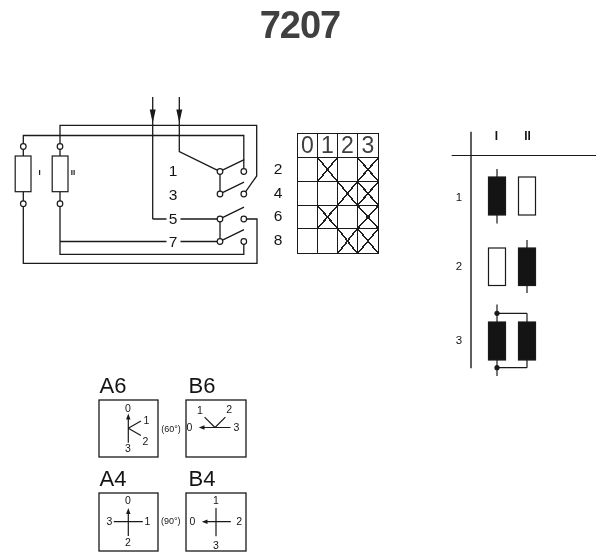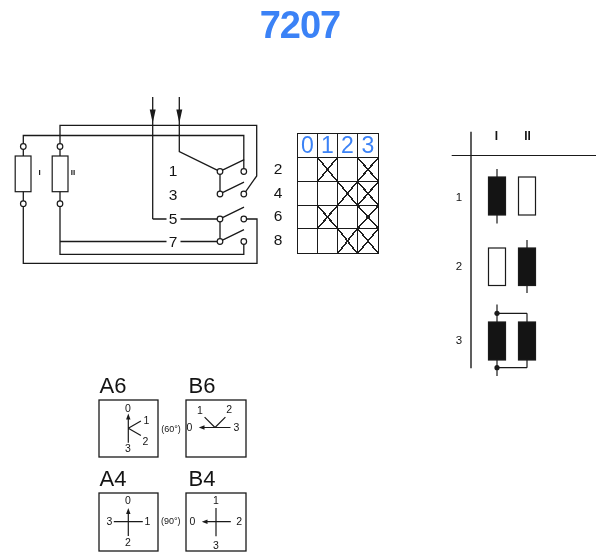--- a/index.html
+++ b/index.html
@@ -1,17 +1,17 @@
 <!DOCTYPE html>
 <html><head>
 <meta charset="utf-8">
 <style>
   html,body{margin:0;padding:0;background:#fff;}
   .stage{position:relative;width:600px;height:560px;background:#fff;overflow:hidden;
-         font-family:"Liberation Sans",sans-serif;color:#3b82f6;}
+         font-family:"Liberation Sans",sans-serif;color:#404040;}
   .title{position:absolute;top:4px;left:0;right:0;text-align:center;
          font-size:38px;font-weight:700;letter-spacing:-1px;}
   svg.art{position:absolute;left:0;top:0;}
   svg text{font-family:"Liberation Sans",sans-serif;fill:#141414;stroke:none;text-anchor:middle;}
   .wire{stroke:#1a1a1a;stroke-width:1.3;fill:none;}
   .thin{stroke:#1a1a1a;stroke-width:1.2;fill:none;}
   .node{fill:#fff;stroke:#1a1a1a;stroke-width:1.2;}
   .solid{fill:#1a1a1a;stroke:none;}
   .lampr{stroke:#1a1a1a;stroke-width:1.2;}
   .lamp-on{fill:#141414;}

